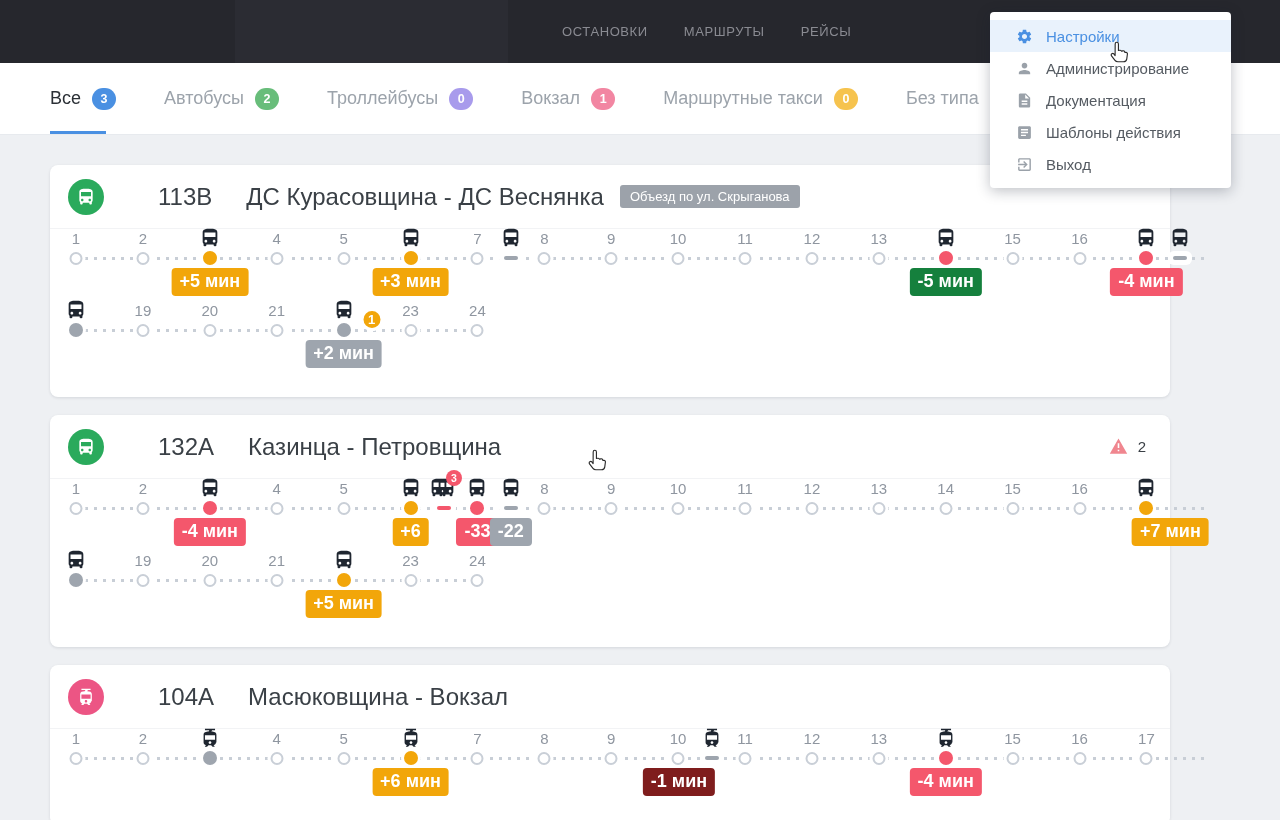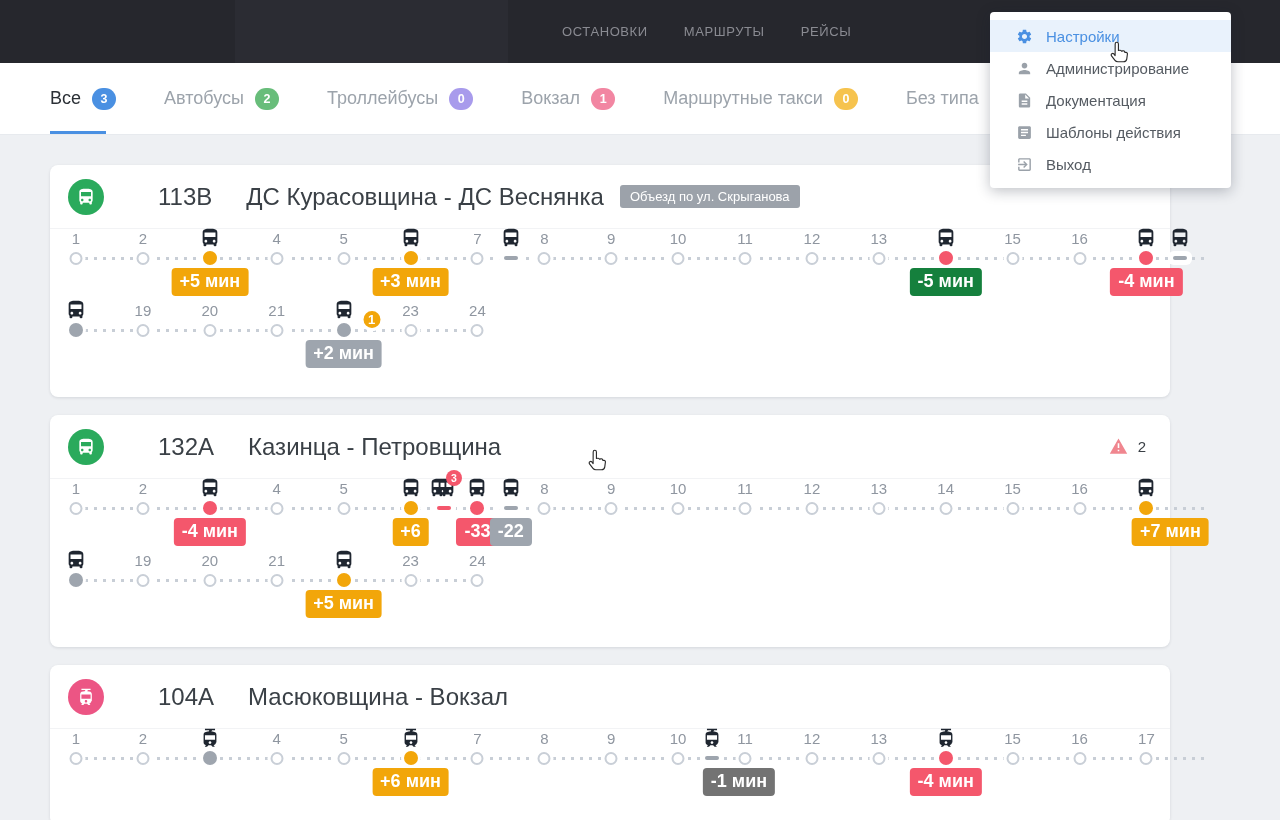--- a/index.html
+++ b/index.html
@@ -455,21 +455,21 @@
         <div class="t-num" style="left: 1029.5px;">16</div>
         <div class="t-stop" style="left: 1029.5px;"></div>
         <div class="t-num" style="left: 1096.4px;">17</div>
         <div class="t-stop" style="left: 1096.4px;"></div>
         <div class="t-dash" style="left: 661.55px; background: rgb(158, 165, 174);"></div>
         <div class="t-veh" style="left: 661.55px;">
           <svg viewBox="0 0 24 24" fill="currentColor" fill-rule="evenodd">
             <path d="M19 16.94V8.5c0-2.79-2.61-3.4-5.5-3.5l.75-1.5H17.5V2h-11v1.5h4.75l-.75 1.5c-2.89.1-5.5.71-5.5 3.5v8.44c0 1.45 1.19 2.66 2.59 2.97L6.5 21v.5h2.25l1.5-1.5h3l1.5 1.5h2.25V21l-1.09-1.09c1.4-.31 2.59-1.52 2.59-2.97zM12 18.5c-.83 0-1.5-.67-1.5-1.5s.67-1.5 1.5-1.5 1.5.67 1.5 1.5-.67 1.5-1.5 1.5zm5.5-4.5h-11V9h11v5z"></path>
           </svg>
         </div>
-        <div class="t-badge" style="left: 689px; background: #737373;">-1 мин</div>
+        <div class="t-badge" style="left: 629px; background: #7f1d1d;">-1 мин</div>
       </div>
     </div>
   </main>
 
 <div class="cursor cursor-menu">
   <svg viewBox="0 0 32 32">
       <path d="M11.3 4.8c0-1.2.9-2.1 2-2.1s2 .9 2 2.1v8.1l1.6-.3c.7-.14 1.4.1 1.8.66l.33.44 1.8-.36c.9-.18 1.8.35 2.1 1.2l.24.7 1.45.02c1.1.02 1.9.95 1.75 2l-.8 5.9c-.3 2.3-1.7 3.6-4.1 3.6h-6.9c-1.4 0-2.7-.6-3.5-1.7l-4.3-5.6c-.6-.8-.5-2 .35-2.6.8-.6 1.9-.5 2.5.25l1.6 2z" fill="#fff" stroke="#2b2b2b" stroke-width="1.4" stroke-linejoin="round"></path>
     </svg>
 </div>
 <div class="cursor cursor-main">

